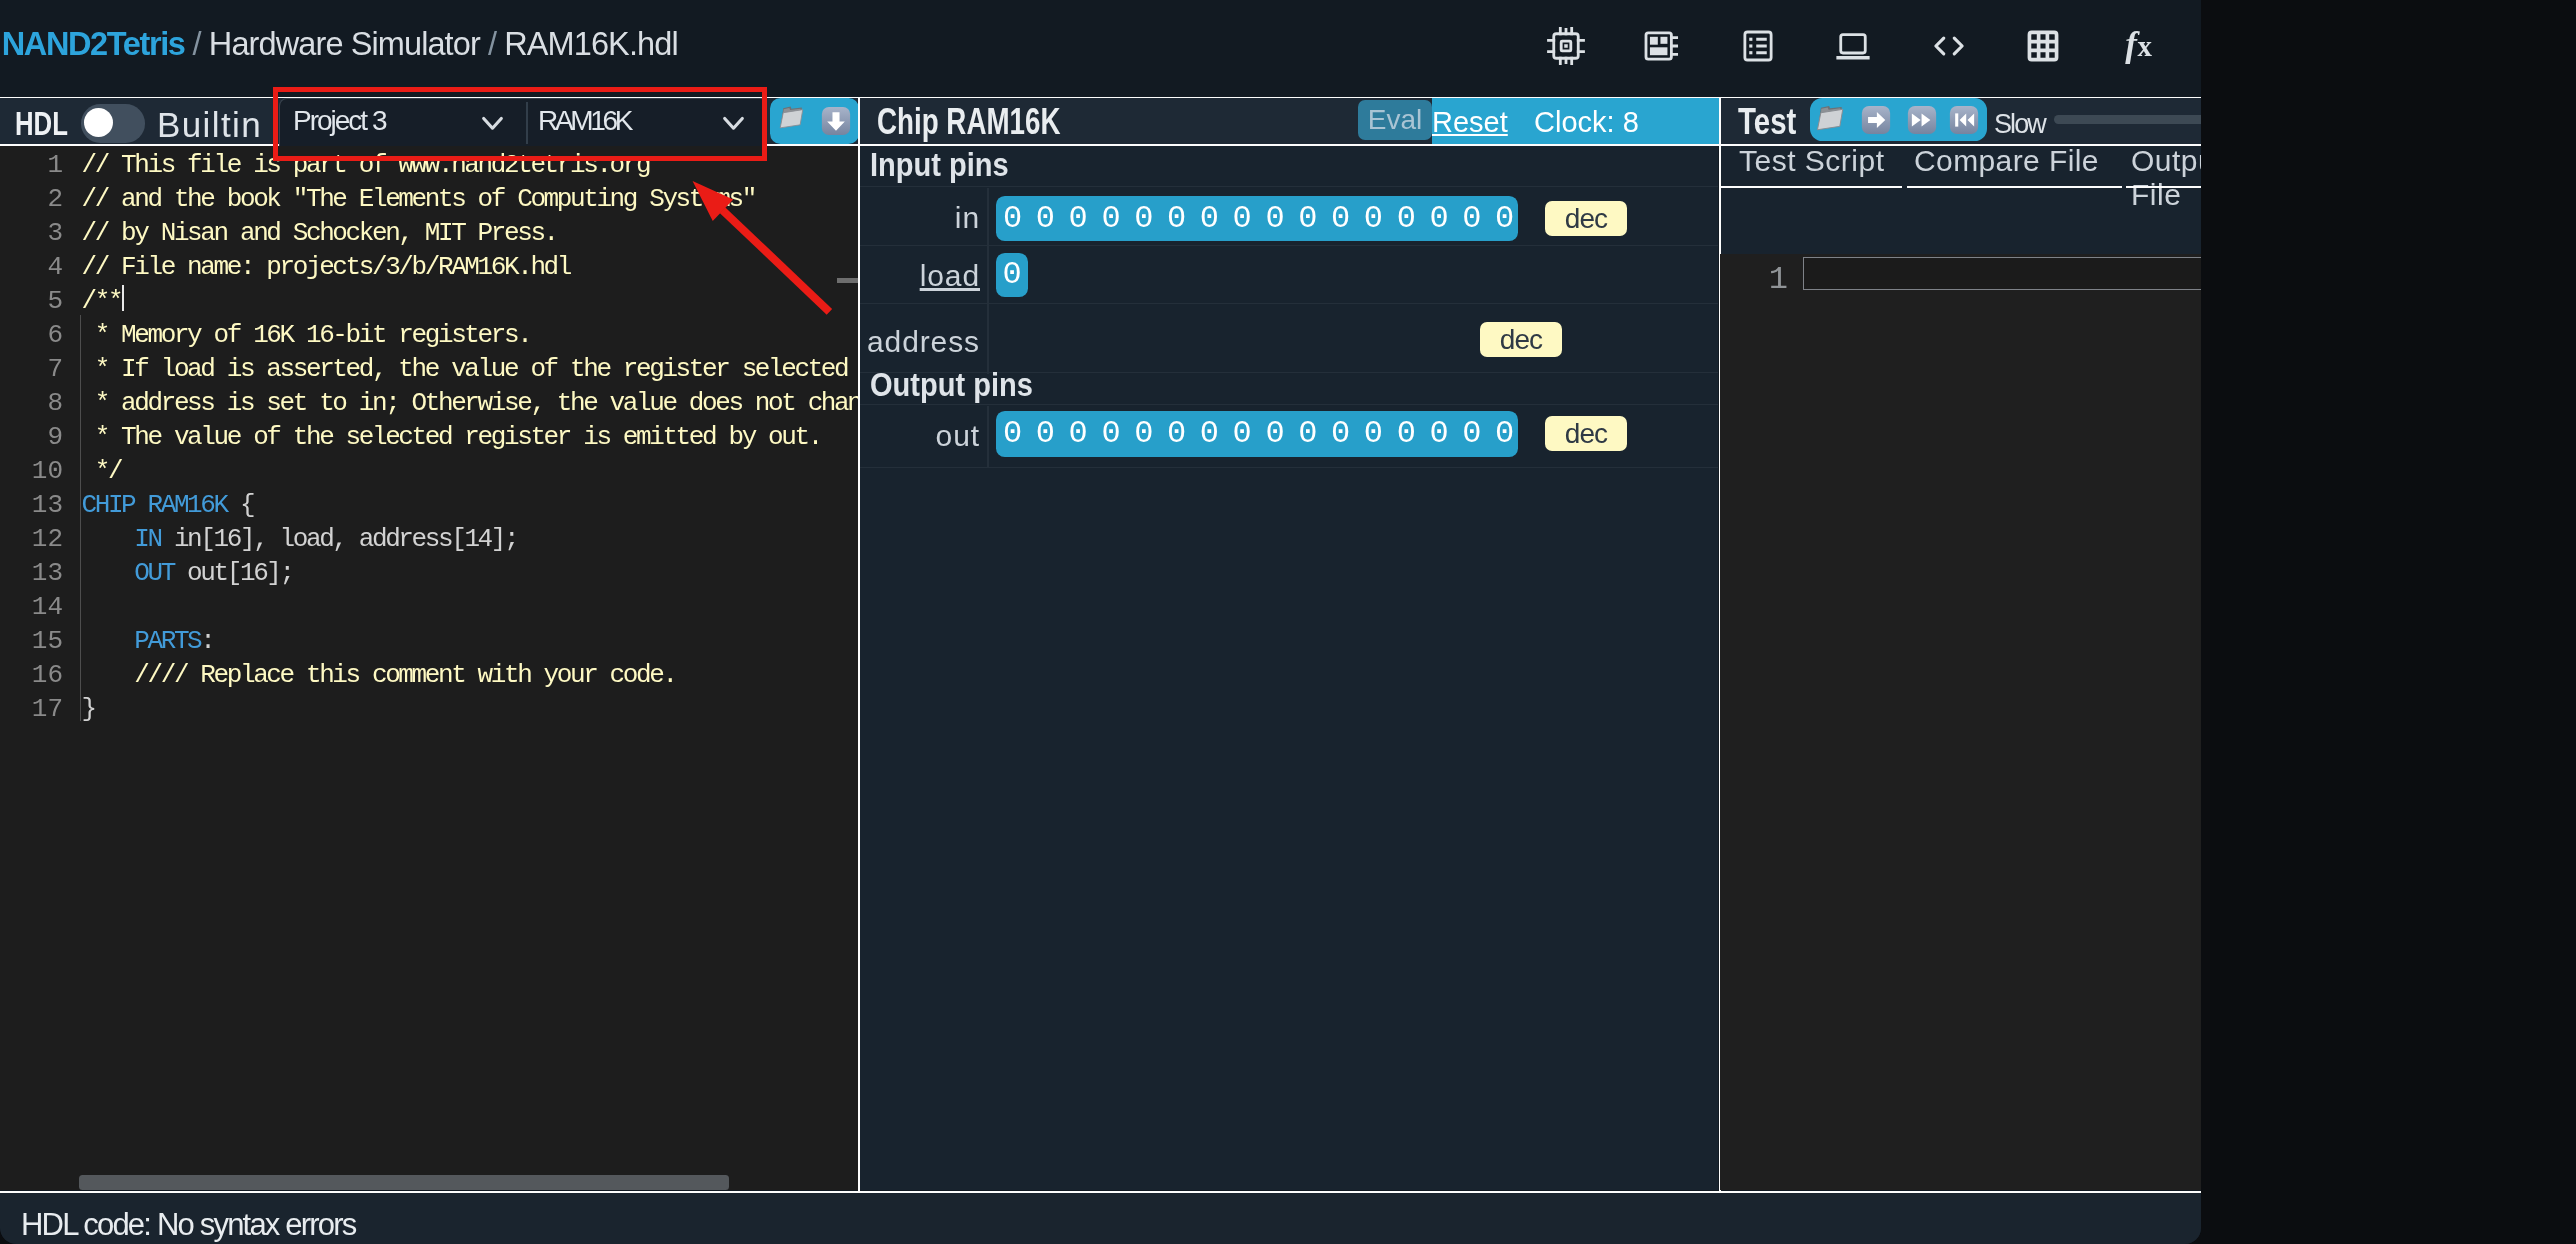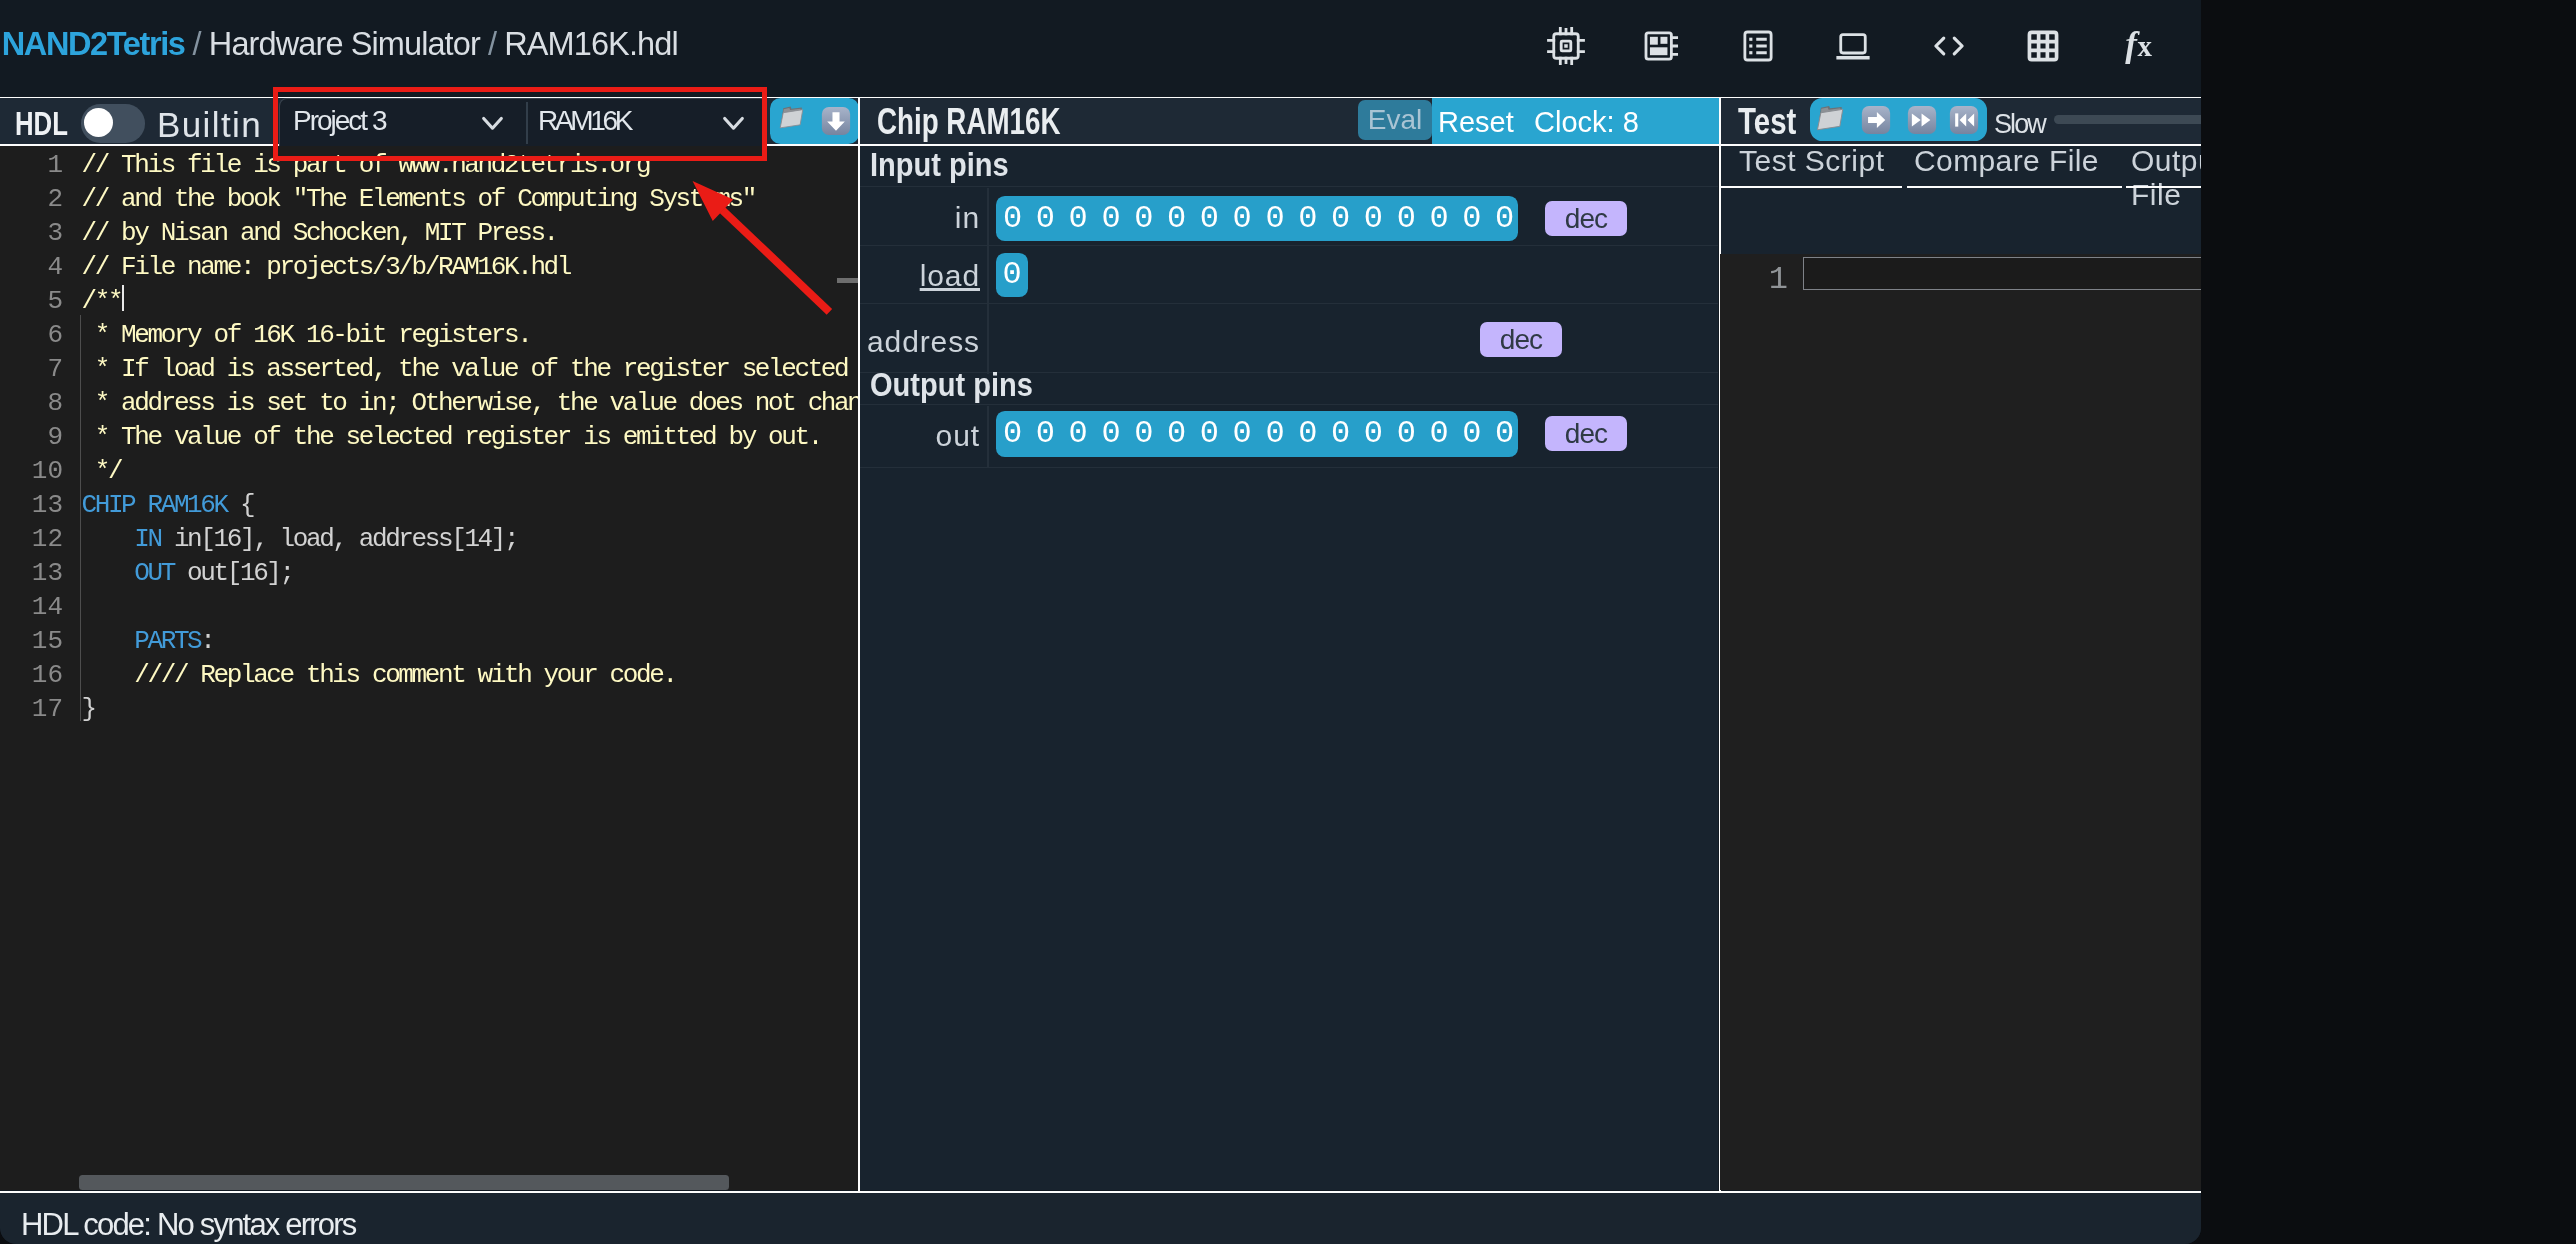--- a/index.html
+++ b/index.html
@@ -38,21 +38,21 @@
 #panelM{left:860px;top:146px;width:858px;height:1044px;background:#18232e;}
 #panelR{left:1720px;top:146px;width:856px;height:1044px;background:#18232e;}
 #code{position:absolute;left:0;top:1.8px;font-size:26px;letter-spacing:-2.4px;line-height:34px;white-space:pre;color:#d2d2d2;}
 #code .ln{display:inline-block;width:63px;letter-spacing:0;text-align:right;color:#8a8a8a;padding-right:18.5px;}
 #code .c{color:#fef9c3;}
 #code .k{color:#429bd9;}
 .rowlab{position:absolute;font-size:30px;letter-spacing:0.9px;color:#ccd3da;}
 .sechdr{position:absolute;left:870px;font-size:33px;line-height:33px;font-weight:bold;color:#dfe4e9;transform:scaleX(0.88);transform-origin:0 0;}
 .pill{position:absolute;background:#279fca;border-radius:8.8px;color:#fff;}
 .pilltxt{font-family:"Liberation Mono",monospace;font-size:32px;letter-spacing:13.6px;padding-left:7px;line-height:45px;display:block;}
-.dec{position:absolute;width:82px;height:35px;background:#c4b5fd;border-radius:7px;color:#2f3a45;font-size:28px;text-align:center;line-height:35px;letter-spacing:-0.9px;}
+.dec{position:absolute;width:82px;height:35px;background:#fef9c3;border-radius:7px;color:#2f3a45;font-size:28px;text-align:center;line-height:35px;letter-spacing:-0.9px;}
 .mrow{position:absolute;left:860px;width:858px;border-bottom:1.8px solid #242f3a;}
 .vlab{position:absolute;left:987px;width:1.8px;background:#242f3a;}
 
 .tabtxt{position:absolute;top:144px;font-size:30px;color:#ccd3da;}
 #rpedit{left:1720px;top:254px;width:856px;height:936px;background:#1f1f1f;}
 #testinput{left:1803px;top:257px;width:771px;height:32.5px;border:1.8px solid #7e8288;box-sizing:border-box;background:#1b1b1b;}
 
 #status{position:absolute;left:0;top:1193px;width:2576px;height:51px;background:#1a242e;border-bottom-left-radius:16px;border-bottom-right-radius:16px;}
 #statustxt{left:21px;top:1207px;font-size:31px;letter-spacing:-1.8px;color:#e8ecef;}
 
@@ -136,21 +136,21 @@
 <svg class="abs" style="left:481px;top:115px;z-index:5" width="23" height="17.6" viewBox="0 0 26 20">
       <polyline points="3,4 13,15 23,4" fill="none" stroke="#d7dce1" stroke-width="3.6" stroke-linecap="round" stroke-linejoin="round"></polyline>
     </svg>
 <svg class="abs" style="left:722px;top:115px;z-index:5" width="23" height="17.6" viewBox="0 0 26 20">
       <polyline points="3,4 13,15 23,4" fill="none" stroke="#d7dce1" stroke-width="3.6" stroke-linecap="round" stroke-linejoin="round"></polyline>
     </svg>
 <div class="abs" id="bluebtns"></div>
 <div class="abs" id="chiptitle">Chip RAM16K</div>
 <div class="abs" id="evalbtn">Eval</div>
 <div class="abs" id="bluehdr">
-      <span style="position:absolute;left:6px;top:8px;">Reset</span>
+      <span style="position:absolute;left:0;top:8px;text-decoration:underline;">Reset</span>
       <span style="position:absolute;left:102px;top:8px;">Clock: 8</span>
     </div>
 <div class="abs" id="testtitle">Test</div>
 <div class="abs" id="testpill"></div>
 <div class="abs" id="slowtxt">Slow</div>
 <div class="abs" id="slidertrack"></div>
 <div class="abs" id="sliderknob"></div>
 <div class="abs" id="fasttxt">Fast</div>
 <div class="abs" style="left:0;top:144px;width:279px;height:2.2px;background:#fdfdfd;"></div>
 <div class="abs" style="left:765px;top:144px;width:1811px;height:2.2px;background:#fdfdfd;"></div>

